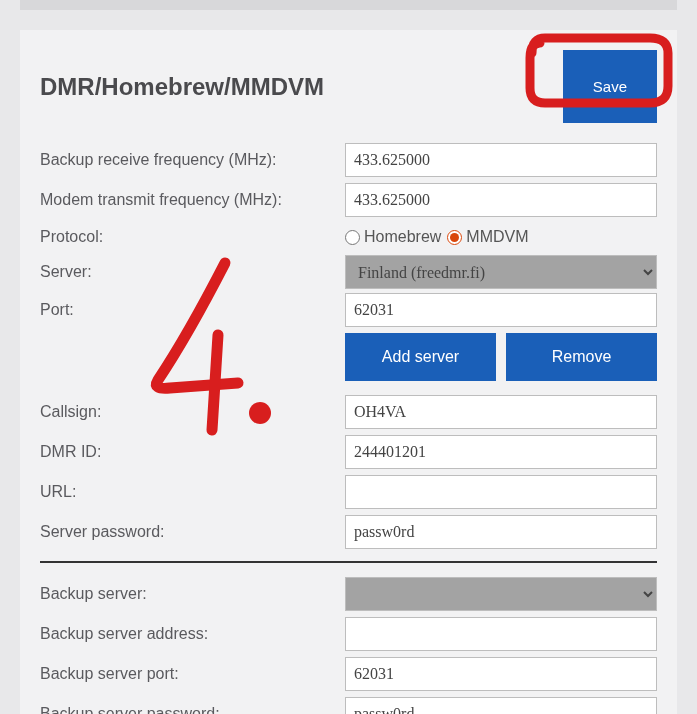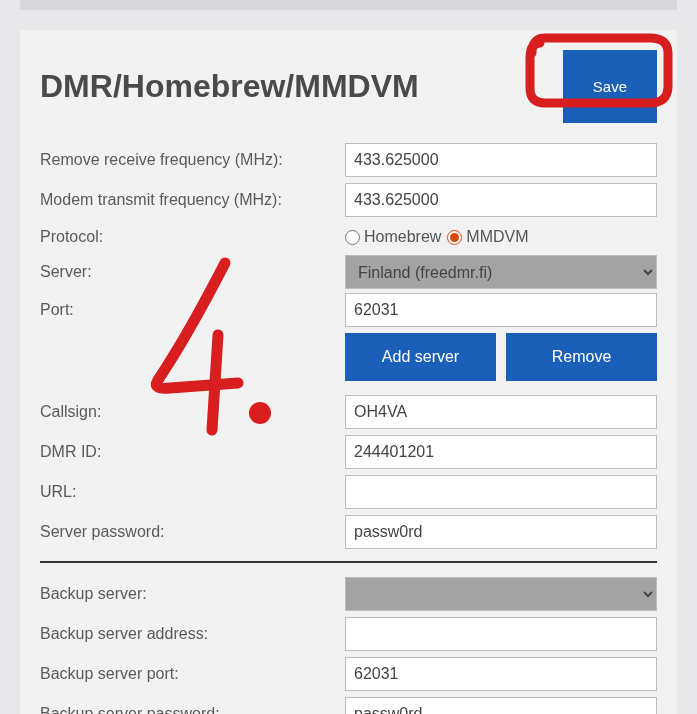--- a/index.html
+++ b/index.html
@@ -24,21 +24,21 @@
     padding: 20px 20px 10px 20px;
     position: relative;
   }
   .panel-header {
     display: flex;
     justify-content: space-between;
     align-items: center;
     margin-bottom: 20px;
   }
   h2 {
-    font-size: 32px;
+    font-size: 24px;
     font-weight: 700;
     color: #4a4a4d;
   }
   .btn {
     border: none;
     cursor: pointer;
     font-size: 15px;
   }
   .btn-primary {
     background: #1a5fb8;
@@ -64,21 +64,21 @@
     flex: 1;
   }
   input[type="text"], input[type="number"], select {
     width: 100%;
     height: 34px;
     padding: 4px 8px;
     font-size: 16px;
     border: 1px solid #bdbdbd;
     background: #fff;
     color: #444;
-    font-family: Liberation Sans, sans-serif;
+    font-family: Liberation Serif, serif;
   }
   input[type="number"] {
     padding-right: 2px;
   }
   select {
     background: #a3a3a3;
     color: #444;
   }
   .radio-group {
     display: flex;
@@ -126,21 +126,21 @@
 <div class="top-strip"></div>
 
 <div class="panel">
 
   <div class="panel-header">
     <h2>DMR/Homebrew/MMDVM</h2>
     <button class="btn btn-primary save-btn">Save</button>
   </div>
 
   <div class="row">
-    <div class="label">Remove receive frequency (MHz):</div>
+    <div class="label">Backup receive frequency (MHz):</div>
     <div class="control"><input type="text" value="433.625000" style=""></div>
   </div>
 
   <div class="row">
     <div class="label">Modem transmit frequency (MHz):</div>
     <div class="control"><input type="text" value="433.625000" style=""></div>
   </div>
 
   <div class="row short-row">
     <div class="label">Protocol:</div>

